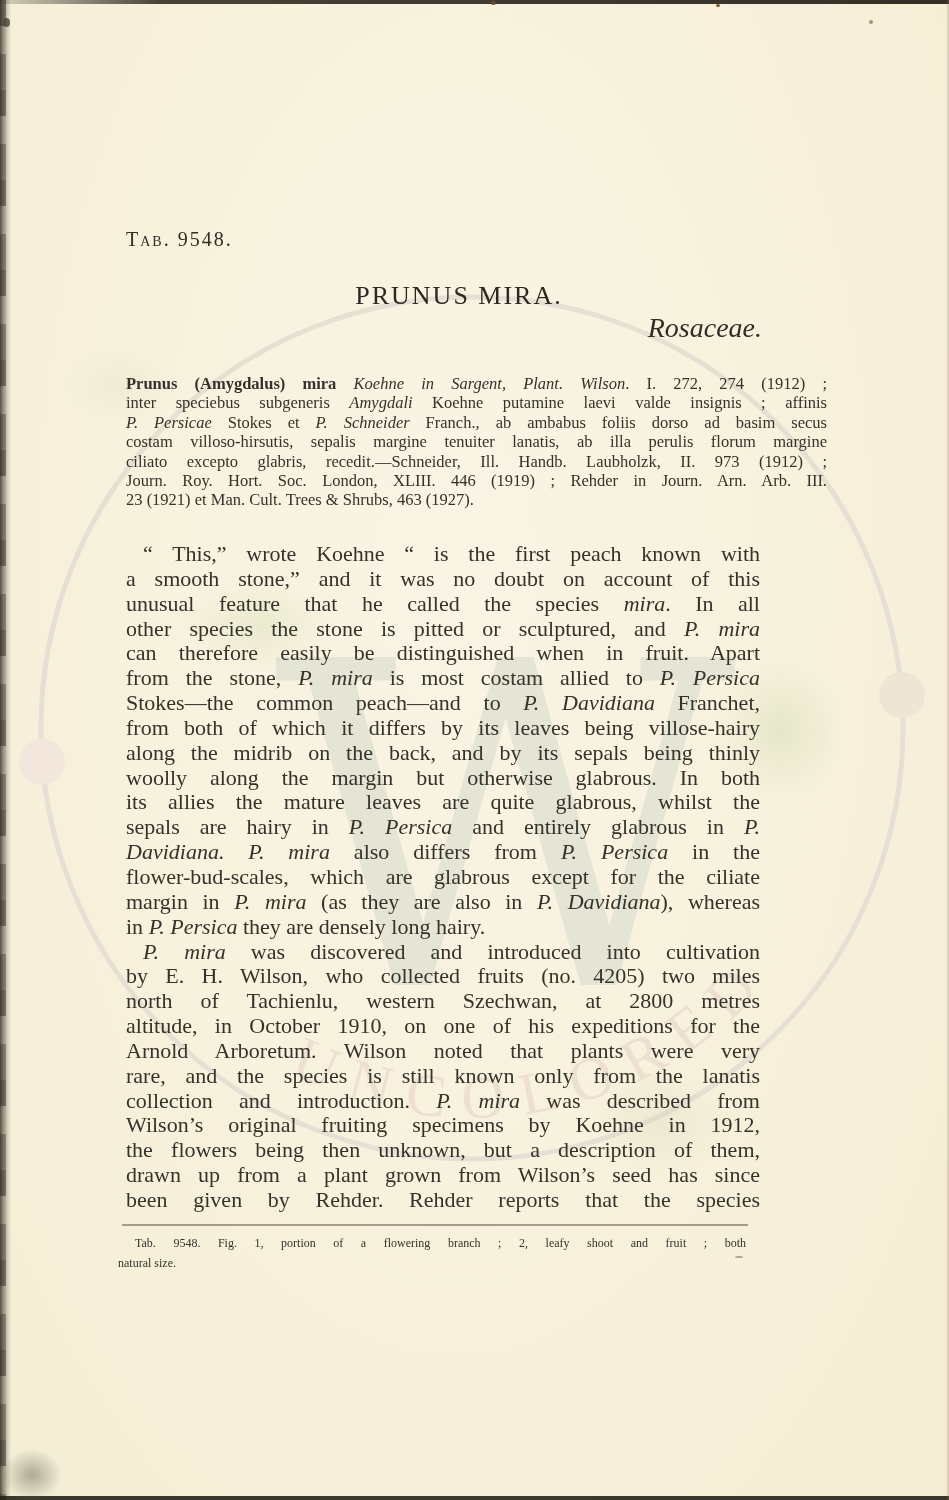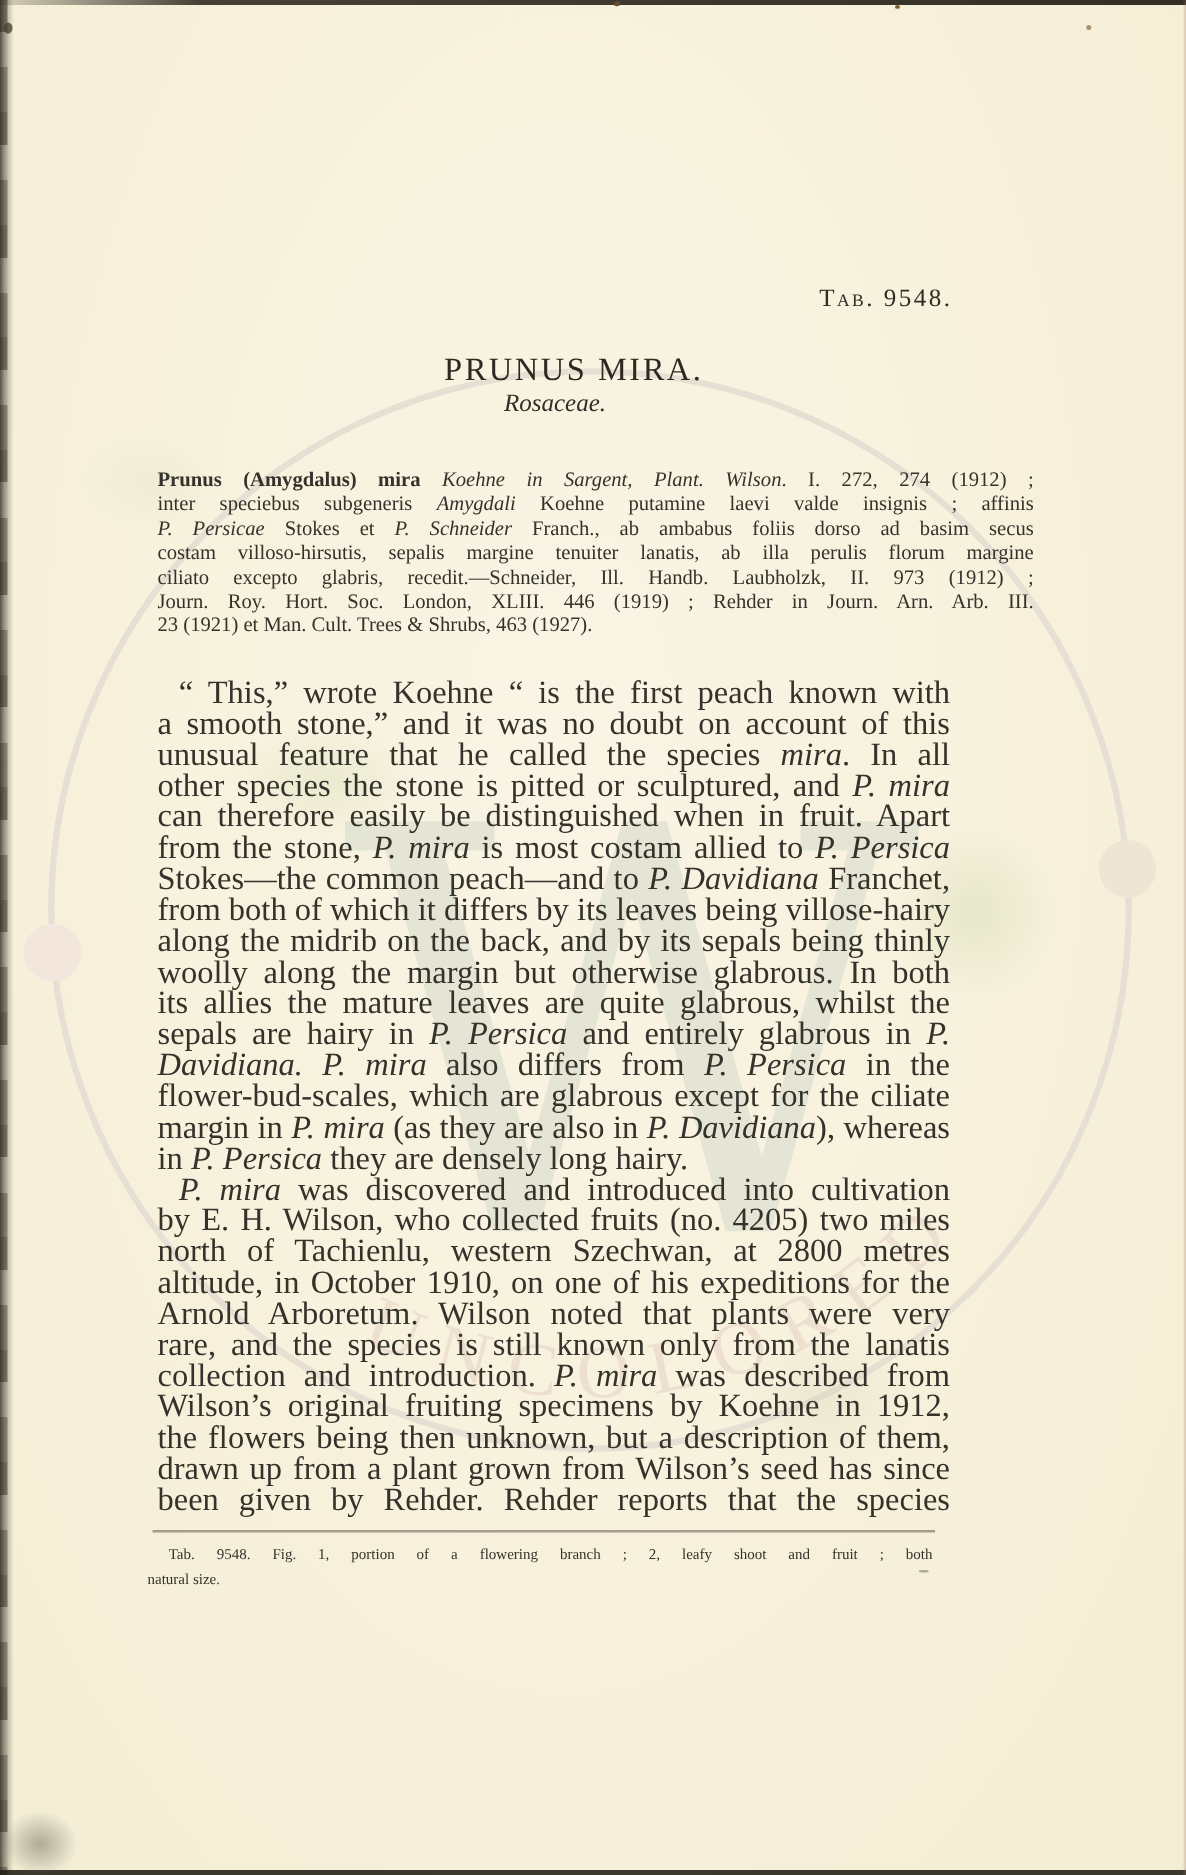--- a/index.html
+++ b/index.html
@@ -28,26 +28,26 @@
   .curl{position:absolute;left:-8px;bottom:-10px;width:80px;height:70px;border-radius:50%;
     background:radial-gradient(closest-side,rgba(120,115,100,.55),rgba(120,115,100,0) 75%);}
   .speck{position:absolute;border-radius:50%;}
   .k1{left:491px;top:1px;width:5px;height:4px;background:#6a4a28;}
   .k2{left:716px;top:4px;width:4px;height:3px;background:#7a5a30;}
   .k3{left:869px;top:20px;width:4px;height:4px;background:#8a6a40;opacity:.7;}
   .k4{left:735px;top:1256px;width:8px;height:2px;background:#9a9184;opacity:.8;}
   .k5{left:3px;top:18px;width:7px;height:9px;background:#4a4334;opacity:.8;}
   
   .tcol{position:absolute;}
-  .plate{left:126px;top:228px;width:636px;text-align:right;font-size:20px;font-variant:small-caps;letter-spacing:2px;color:#2f2d26;font-family:Liberation Serif, serif;}
+  .plate{left:126px;top:228px;width:636px;text-align:left;font-size:20px;font-variant:small-caps;letter-spacing:2px;color:#2f2d26;font-family:Liberation Serif, serif;}
   .title{left:126px;top:266px;width:636px;text-align:center;font-size:26px;letter-spacing:2px;margin:15px;font-weight:400;color:#2b2922;}
-  .family{left:126px;top:312px;width:636px;text-align:center;font-size:20px;font-style:italic;color:#302e27;}
+  .family{left:126px;top:312px;width:636px;text-align:right;font-size:28px;font-style:italic;color:#302e27;}
   .citation{left:126px;top:374px;width:701px;font-size:16.5px;}
   .citation .tline{line-height:19.4px;}
-  .bodytxt{left:126px;top:542px;width:634px;font-size:26px;}
+  .bodytxt{left:126px;top:542px;width:634px;font-size:22px;}
   .bodytxt .tline{line-height:24.85px;}
   .rule{position:absolute;left:122px;top:1224px;width:626px;height:2px;background:#a59c8d;}
   .footnote{left:118px;top:1234px;width:628px;font-size:12px;}
   .footnote .tline{line-height:19.5px;}
   .tline{text-align:justify;text-align-last:justify;white-space:normal;}
   .tline.last{text-align-last:left;font-family:Liberation Serif, serif;}
   .tline.ind{text-indent:17px;}
   .tline span.i{font-style:italic;}
   .tline span.b{font-weight:bold;}
 </style>

